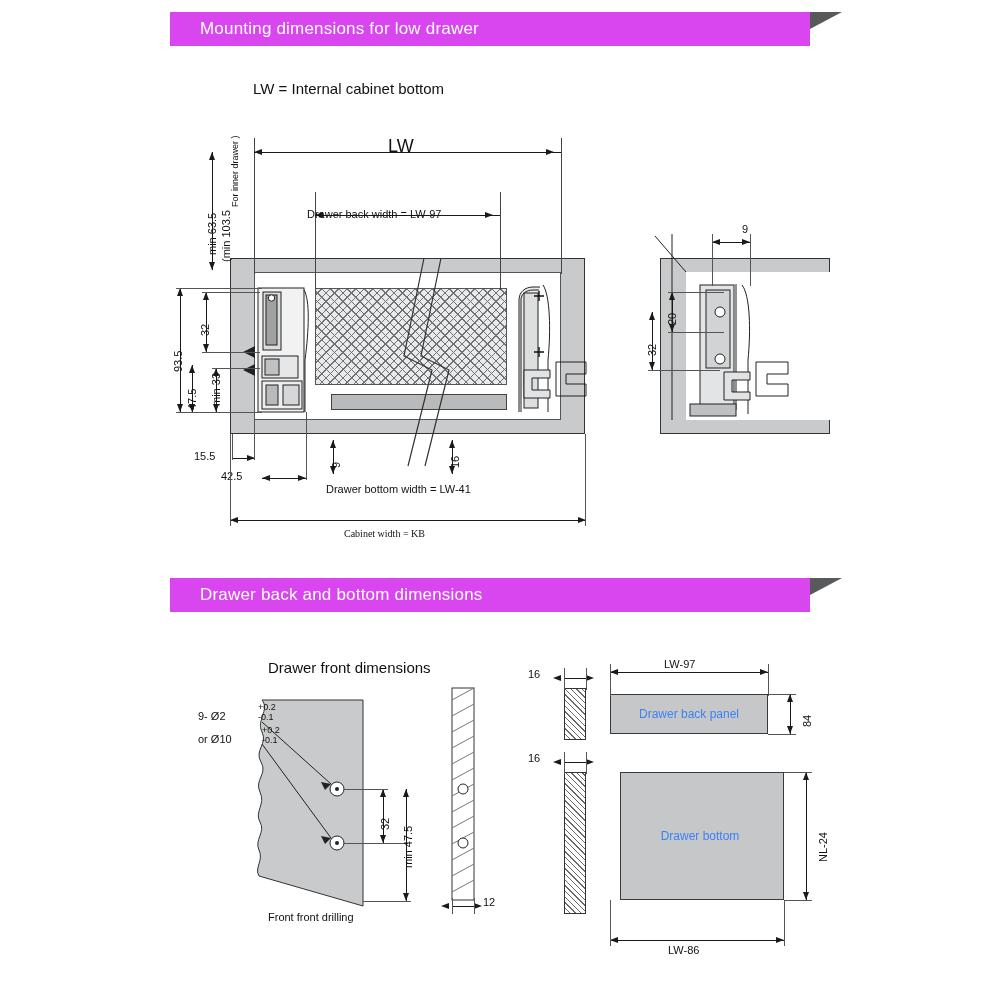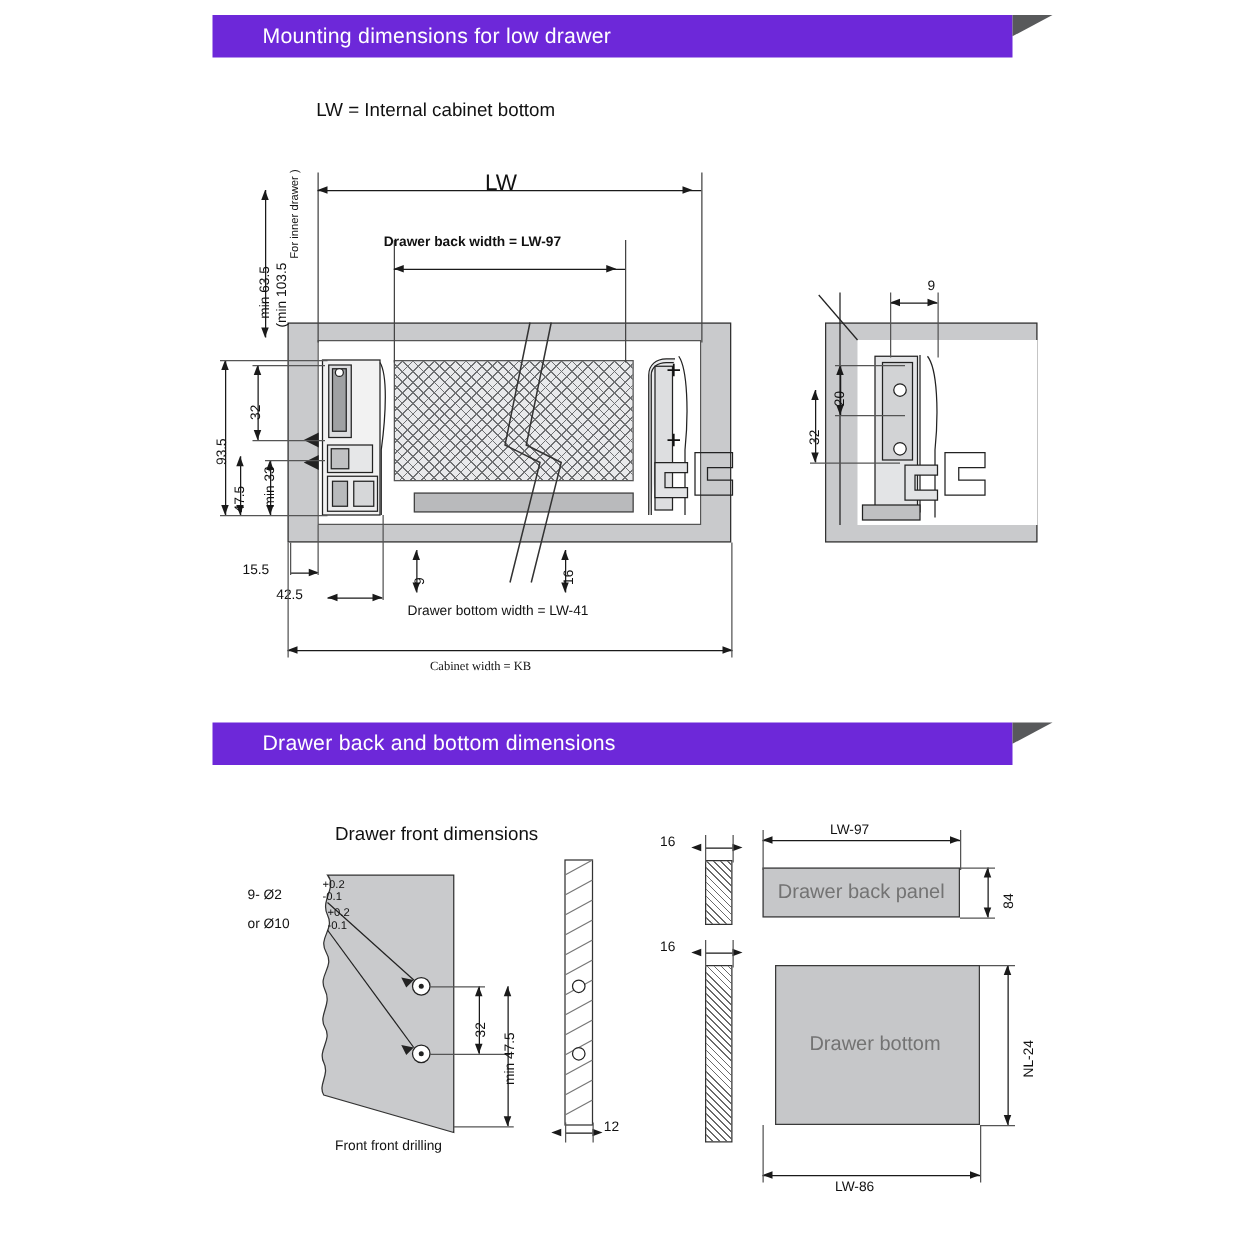--- a/index.html
+++ b/index.html
@@ -14,25 +14,25 @@
   .page{position:absolute;inset:0;}
 
   
   .banner{
     position:absolute;
     height:34px;
     display:flex;
     align-items:center;
   }
   .banner .bar{
-    background:#6d28d9;
+    background:#d946ef;
     height:34px;
     display:flex;
     align-items:center;
-    padding-left:40px;
+    padding-left:30px;
     box-sizing:border-box;
   }
   .banner .bar span{
     color:#ffffff;
     font-size:17px;
     letter-spacing:0.2px;
     white-space:nowrap;
   }
   .banner .tail{
     width:0;height:0;
@@ -77,21 +77,21 @@
   }
   .mesh{
     position:absolute;
     border:1px solid #555;
     box-sizing:border-box;
     background:
       repeating-linear-gradient(45deg, transparent 0 5px, #6f7173 5px 6px),
       repeating-linear-gradient(-45deg, transparent 0 5px, #6f7173 5px 6px),
       #e9eaec;
   }
-  .lbl-center{position:absolute;display:flex;align-items:center;justify-content:center;font-size:16px;color:#737373;}
+  .lbl-center{position:absolute;display:flex;align-items:center;justify-content:center;font-size:12px;color:#3b82f6;}
   svg{position:absolute;overflow:visible;}
 </style>
 </head>
 <body>
 
 <div class="page">
 
   <div class="banner" id="banner1">
     <div class="bar" style="width:640px;">
       <span>Mounting dimensions for low drawer</span>
@@ -157,21 +157,21 @@
     <div class="ln hl" style="left:254px;top:152px;width:307px;"></div>
     <div class="arrow ar-l" style="left:254px;top:148.5px;"></div>
     <div class="arrow ar-r" style="left:546px;top:148.5px;"></div>
     <div class="txt lg" style="left:388px;top:136px;">LW</div>
 
     <div class="ln vl" style="left:315px;top:192px;height:98px;background:#444;"></div>
     <div class="ln vl" style="left:500px;top:192px;height:98px;background:#444;"></div>
     <div class="ln hl" style="left:315px;top:215px;width:185px;"></div>
     <div class="arrow ar-l" style="left:315px;top:211.5px;"></div>
     <div class="arrow ar-r" style="left:485px;top:211.5px;"></div>
-    <div class="txt sm" style="left:307px;top:188px;font-weight:bold;">Drawer back width  = LW-97</div>
+    <div class="txt sm" style="left:307px;top:208px;">Drawer back width  = LW-97</div>
 
     <div class="ln vl" style="left:212px;top:152px;height:118px;"></div>
     <div class="arrow ar-u" style="left:208.5px;top:152px;"></div>
     <div class="arrow ar-d" style="left:208.5px;top:262px;"></div>
     <div class="txt sm vert" style="left:206px;top:255px;">min 63.5</div>
     <div class="txt sm vert" style="left:220px;top:262px;">(min 103.5</div>
     <div class="txt xs vert" style="left:230px;top:207px;">For inner drawer )</div>
 
     <div class="ln vl" style="left:180px;top:288px;height:124px;"></div>
     <div class="arrow ar-u" style="left:176.5px;top:288px;"></div>

